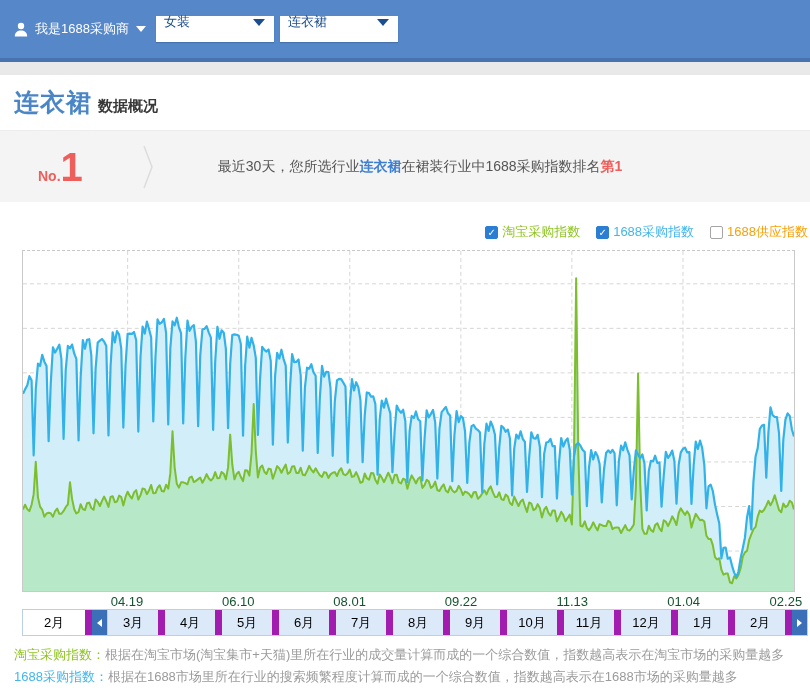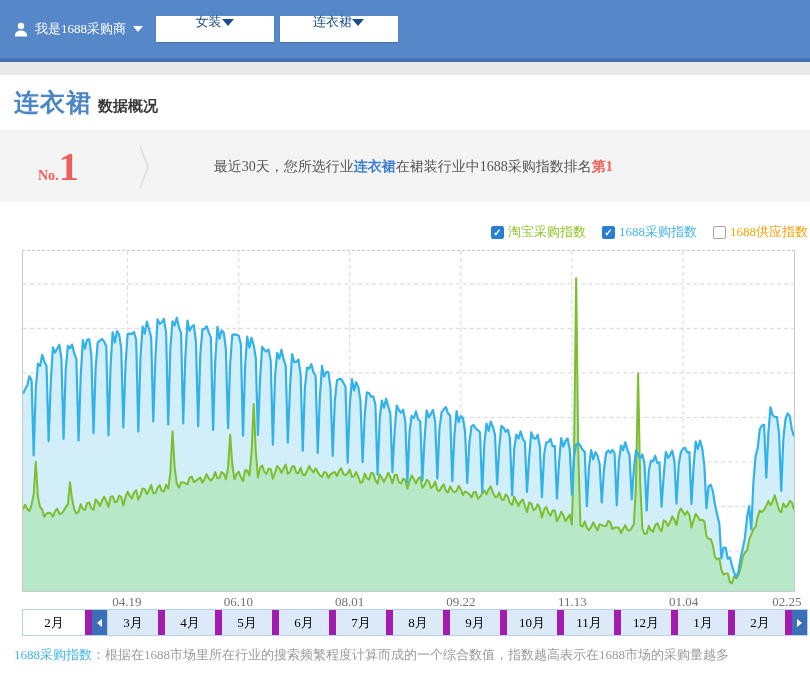--- a/index.html
+++ b/index.html
@@ -1,27 +1,27 @@
 <!DOCTYPE html>
 <html><head>
 <meta charset="utf-8">
 <style>
   html,body{margin:0;padding:0;}
   body{font-family:"Liberation Sans","DejaVu Sans",sans-serif;background:#fff;}
-  .stage{position:relative;width:810px;height:692px;background:#fff;overflow:hidden;font-family:Liberation Serif, serif;}
+  .stage{position:relative;width:810px;height:692px;background:#fff;overflow:hidden;}
 
   
   .header{position:absolute;left:0;top:0;width:810px;height:58px;background:#5587c9;}
   .header-strip{position:absolute;left:0;top:58px;width:810px;height:4px;background:#4773ae;}
   .gray-strip{position:absolute;left:0;top:62px;width:810px;height:13px;background:#e9e9e9;}
   .user-menu{position:absolute;left:14px;top:16px;height:26px;display:flex;align-items:center;color:#fff;font-size:13px;cursor:pointer;}
   .user-menu .uicon{margin-right:7px;display:inline-flex;}
   .user-caret{width:0;height:0;border-left:5px solid transparent;border-right:5px solid transparent;border-top:6px solid #fff;margin-left:7px;}
   .dd-row{position:absolute;left:156px;top:16px;display:flex;gap:6px;}
-  .dd{width:118px;height:26px;background:#fff;display:flex;align-items:center;justify-content:center;padding:0 9px 14px 8px;box-sizing:border-box;cursor:pointer;box-shadow:0 1px 1px rgba(0,0,0,.15);}
+  .dd{width:118px;height:26px;background:#fff;display:flex;align-items:center;justify-content:space-between;padding:0 9px 14px 8px;box-sizing:border-box;cursor:pointer;box-shadow:0 1px 1px rgba(0,0,0,.15);}
   .dd span.val{color:#1c4e8e;font-size:13px;}
   .dd-caret{width:0;height:0;border-left:6px solid transparent;border-right:6px solid transparent;border-top:7px solid #1c4e8e;}
 
   
   .page-title{position:absolute;left:14px;top:86px;display:flex;align-items:baseline;}
   .page-title .kw{color:#4a86c6;font-size:25px;font-weight:bold;letter-spacing:1px;}
   .page-title .suffix{color:#383838;font-size:15px;font-weight:bold;margin-left:6px;}
 
   
   .banner{position:absolute;left:0;top:130px;width:810px;height:72px;background:#f4f4f4;border-top:1px solid #ececec;box-sizing:border-box;display:flex;align-items:center;gap:44px;}
@@ -39,21 +39,21 @@
   .legend-item{display:flex;align-items:center;gap:4px;cursor:pointer;}
   .cb{width:13px;height:13px;box-sizing:border-box;border-radius:2px;display:flex;align-items:center;justify-content:center;font-size:10px;font-weight:bold;color:#fff;}
   .cb.on{background:#2b7fd3;border:1px solid #2b7fd3;}
   .cb.off{background:#fff;border:1px solid #a5a5a5;}
   .lg-label{font-size:13px;}
 
   
   .plot{position:absolute;left:22px;top:250px;width:773px;height:342px;box-sizing:border-box;border:1px solid #c9c9c9;border-top:1px dashed #c9c9c9;background:#fff;}
   .plot svg{display:block;}
   .xlabels{position:absolute;left:22px;top:594px;width:773px;height:15px;}
-  .xlabels span{position:absolute;top:0;font-size:13px;color:#737373;transform:translateX(-50%);white-space:nowrap;}
+  .xlabels span{position:absolute;top:0;font-size:13px;color:#14532d;transform:translateX(-50%);white-space:nowrap;}
   .xlabels span.last{transform:translateX(-78%);}
 
   
   .month-bar{position:absolute;left:22px;top:609px;width:786px;height:27px;box-sizing:border-box;border:1px solid #b9d0ea;display:flex;background:#dbe9f9;}
   .m-cell{flex:1;display:flex;align-items:center;justify-content:center;font-size:13px;color:#000000;border-right:7px solid #a21caf;cursor:pointer;background:#dbe9f9;}
   .m-cell.selected{flex:none;width:62px;background:#fff;}
   .m-nav{flex:none;width:15px;background:#3b70b9;display:flex;align-items:center;justify-content:center;cursor:pointer;border-right:1px solid #b9d0ea;}
   .m-nav:last-child{border-right:none;}
   .tri-l{width:0;height:0;border-top:4px solid transparent;border-bottom:4px solid transparent;border-right:5px solid #fff;}
   .tri-r{width:0;height:0;border-top:4px solid transparent;border-bottom:4px solid transparent;border-left:5px solid #fff;}
@@ -175,16 +175,17 @@
       <div class="m-cell">11月</div>
       <div class="m-cell">12月</div>
       <div class="m-cell">1月</div>
       <div class="m-cell">2月</div>
       <div class="m-nav">
         <span class="tri-r"></span>
       </div>
     </div>
 
   <div class="footnotes" id="footnotes">
+      <div><span class="fn-label" style="color: rgb(141, 196, 31);">淘宝采购指数：</span><span class="fn-text">根据在淘宝市场(淘宝集市+天猫)里所在行业的成交量计算而成的一个综合数值，指数越高表示在淘宝市场的采购量越多</span></div>
       <div><span class="fn-label" style="color: rgb(68, 181, 234);">1688采购指数：</span><span class="fn-text">根据在1688市场里所在行业的搜索频繁程度计算而成的一个综合数值，指数越高表示在1688市场的采购量越多</span></div>
     </div>
 
 </div>
 
 </body></html>

